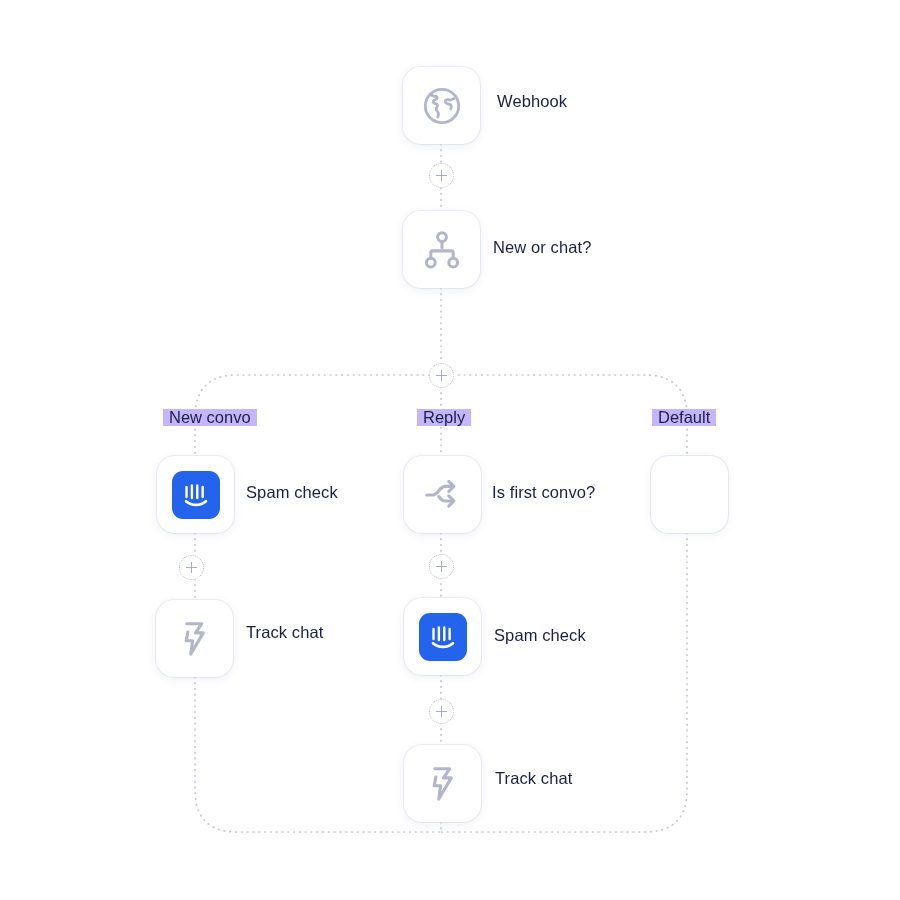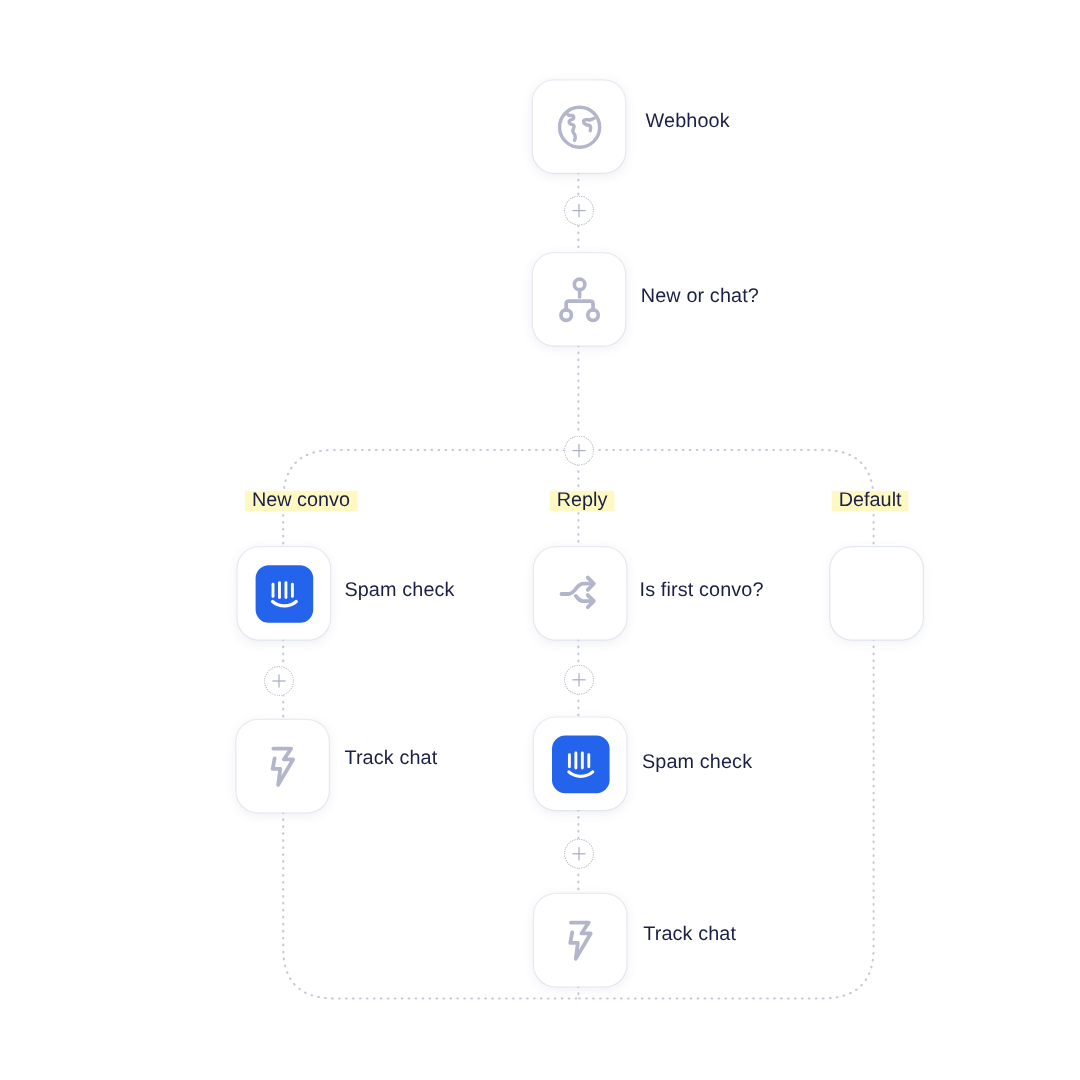--- a/index.html
+++ b/index.html
@@ -14,21 +14,20 @@
     overflow: hidden;
     font-family: "Liberation Sans", sans-serif;
     -webkit-font-smoothing: antialiased;
   }
 
   #canvas {
     position: absolute;
     inset: 0;
     width: 768px;
     height: 900px;
-    margin-left: 41px;
   }
 
   
   #connectors {
     position: absolute;
     left: 0;
     top: 0;
     width: 900px;
     height: 900px;
     pointer-events: none;
@@ -61,21 +60,21 @@
     line-height: 1;
   }
 
   
   .branch-label {
     position: absolute;
     font-size: 16.5px;
     color: #1b1f45;
     white-space: nowrap;
     line-height: 1;
-    background: #fef9c3;
+    background: #c4b5fd;
     padding: 0 6px;
   }
 
   
   .plus-btn {
     position: absolute;
     width: 25px;
     height: 25px;
     border-radius: 50%;
     border: 1.3px dotted #b9bcd0;

